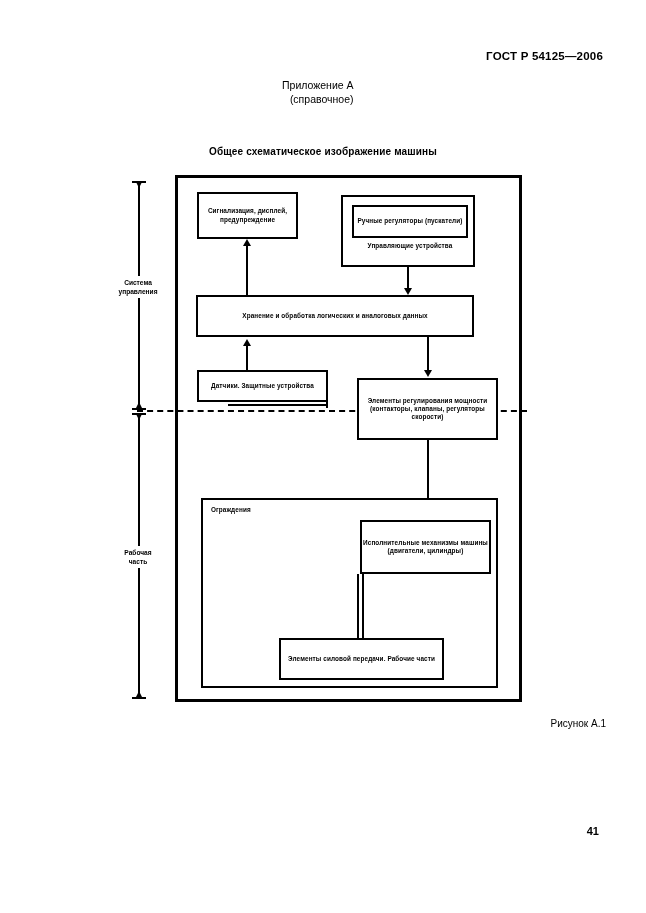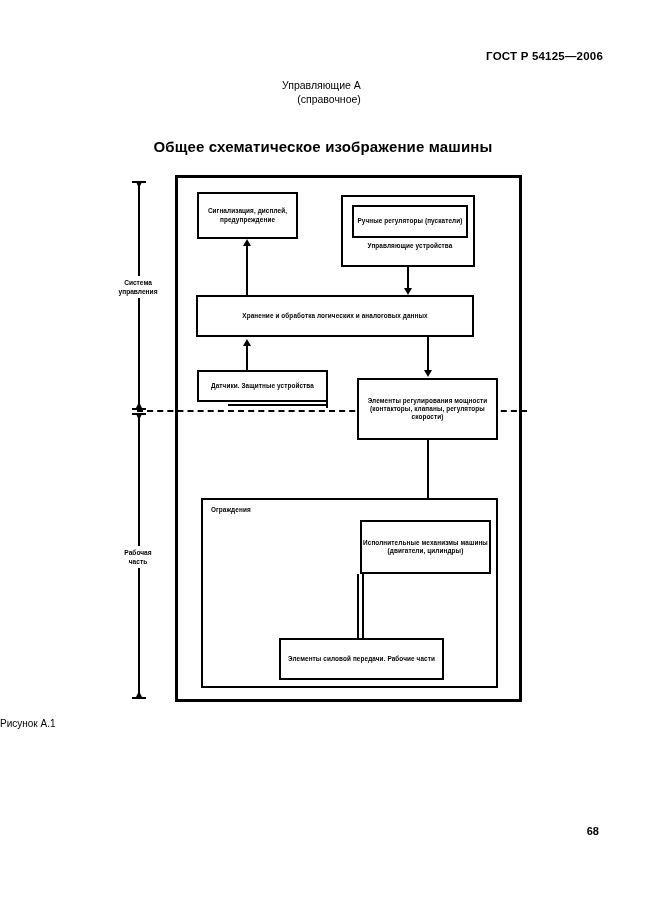--- a/index.html
+++ b/index.html
@@ -32,35 +32,35 @@
     top: 78px;
     left: 282px;
     font-size: 10.5px;
     line-height: 14px;
   }
   .appendix-title { font-weight: normal; }
   .appendix-sub   { font-weight: normal; padding-left: 6px; text-align: right; }
 
   .figure-title {
     position: absolute;
-    top: 138px;
+    top: 146px;
     left: 0;
     width: 646px;
     text-align: center;
-    font-size: 15px;
+    font-size: 10px;
     font-weight: bold;
     letter-spacing: 0.15px;
   }
 
   .figure-caption {
     position: absolute;
     top: 718px;
     left: 0;
     width: 606px;
-    text-align: left;
+    text-align: right;
     font-size: 10px;
   }
 
   .page-number {
     position: absolute;
     top: 825px;
     right: 47px;
     font-size: 11px;
     font-weight: bold;
   }
@@ -211,21 +211,21 @@
   }
   #zone-control { left: 101px; top: 276px; }
   #zone-working { left: 101px; top: 546px; }
 </style>
 </head>
 <body>
 
 <div class="page-header">ГОСТ Р 54125—2006</div>
 
 <div class="appendix-block">
-  <div class="appendix-title">Управляющие А</div>
+  <div class="appendix-title">Приложение А</div>
   <div class="appendix-sub">(справочное)</div>
 </div>
 
 <div class="figure-title">Общее схематическое изображение машины</div>
 
 <div class="diagram">
 
   <div class="bracket-line" style="top:181px; height:228px;"></div>
   <div class="tick" style="top:181px;"></div>
   <div class="tick-arrow down" style="top:182px;"></div>
@@ -303,13 +303,13 @@
 
     <div id="box-transmission">
       <span class="lbl">Элементы силовой передачи. Рабочие части</span>
     </div>
   </div>
 
 </div>
 
 <div class="figure-caption">Рисунок А.1</div>
 
-<div class="page-number">68</div>
+<div class="page-number">41</div>
 
 </body></html>

